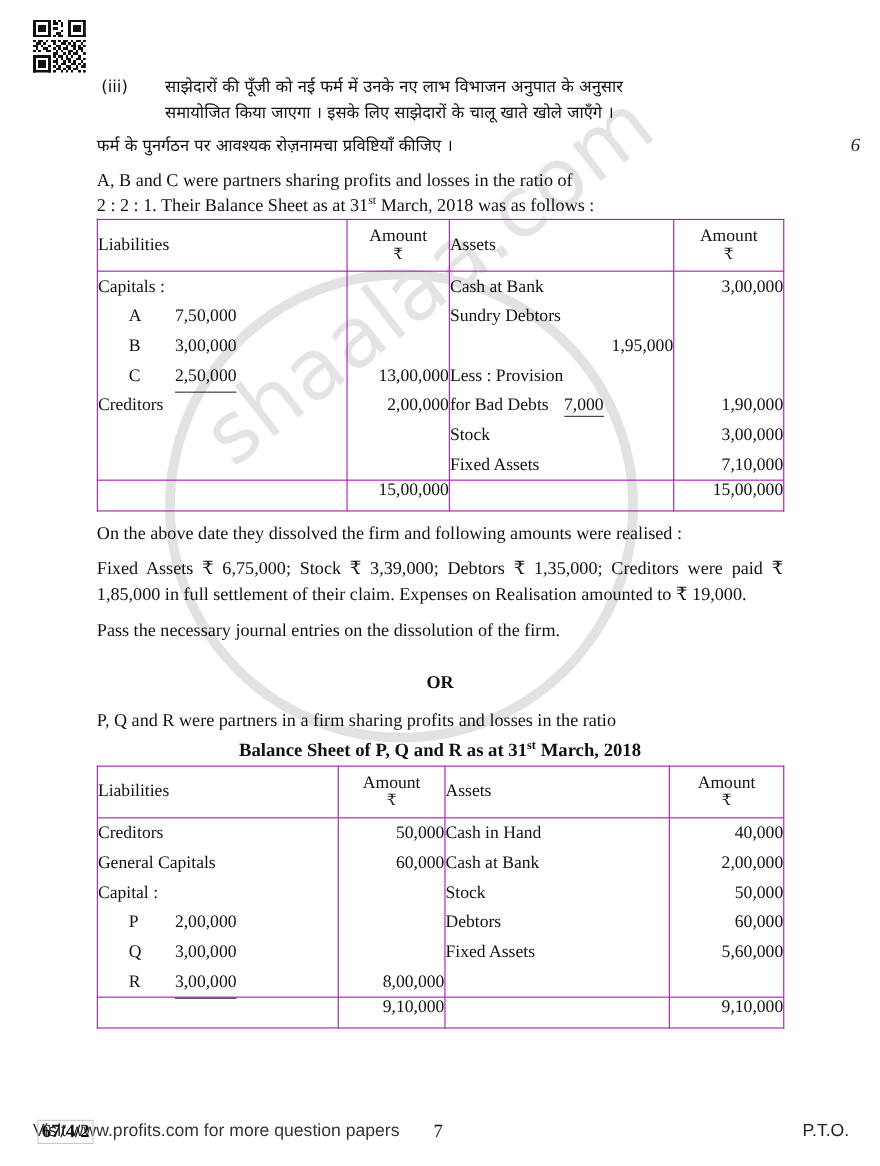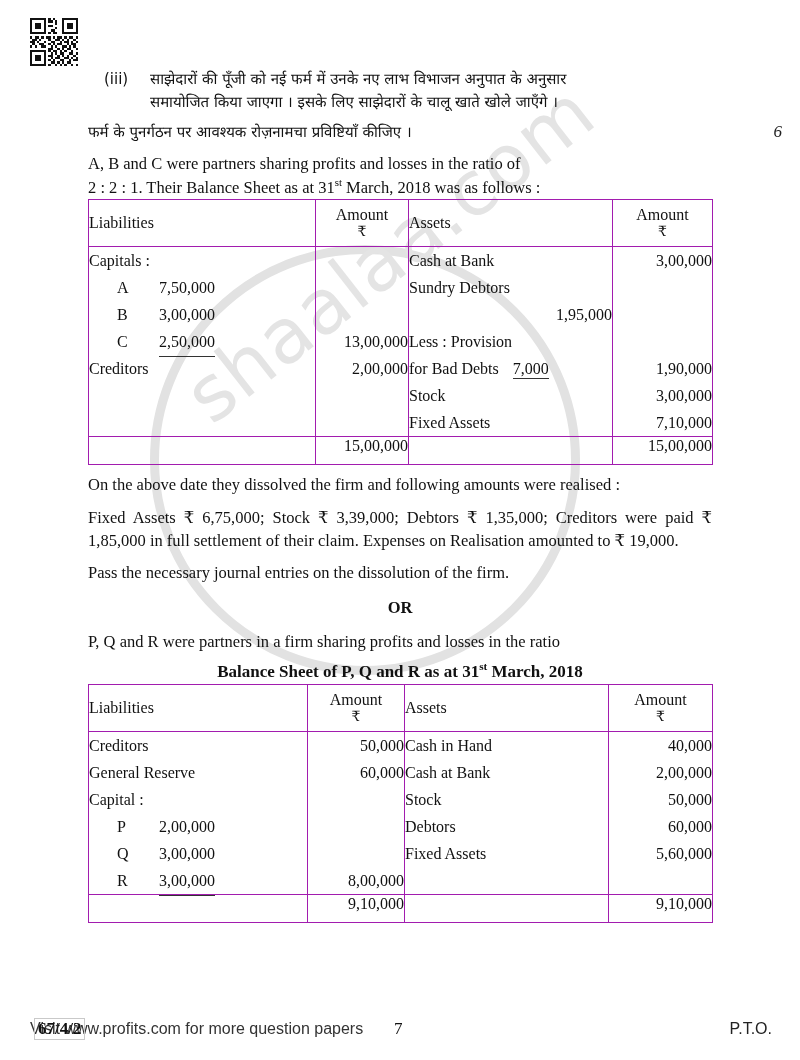--- a/index.html
+++ b/index.html
@@ -87,21 +87,21 @@
     margin: 0;
   }
   .para.last-natural { text-align-last: left; }
 
   .hang {
     position: relative;
     padding-left: 62px;
   }
   .hang .marker {
     position: absolute;
-    left: 16px;
+    left: 4px;
     top: 0;
   }
 
   .hindi {
     font-family: "DejaVu Sans", sans-serif;
     font-size: 15px;
     line-height: 1.55;
   }
 
   .center { text-align: center; }
@@ -398,21 +398,21 @@
           <td class="cell-pad"></td>
           <td class="cell-amt">15,00,000</td>
         </tr>
       </tbody>
     </table>
 
     <div class="para" style="margin-top:8px;">On the above date they dissolved the firm and following amounts were realised :</div>
     <div class="para" style="margin-top:9px;">Fixed Assets ₹ 6,75,000; Stock ₹ 3,39,000; Debtors ₹ 1,35,000; Creditors were paid ₹ 1,85,000 in full settlement of their claim. Expenses on Realisation amounted to ₹ 19,000.</div>
     <div class="para last-natural" style="margin-top:9px; text-align:left;">Pass the necessary journal entries on the dissolution of the firm.</div>
 
-    <div class="para center bold" style="margin-top:11px;">OR</div>
+    <div class="para center bold" style="margin-top:24px;">OR</div>
 
     <div class="para" style="margin-top:11px;">P, Q and R were partners in a firm sharing profits and losses in the ratio</div>
 
     <div class="bs-title">
       <span>Balance Sheet of P, Q and R as at 31</span><sup class="ordinal">st</sup><span> March, 2018</span>
     </div>
 
     <table class="bs">
       <colgroup>
         <col style="width:219px">
@@ -431,21 +431,21 @@
           <td class="hd-amt">
             <span>Amount</span>
             <span class="rupee">₹</span>
           </td>
         </tr>
       </thead>
       <tbody>
         <tr>
           <td class="cell-pad">
             <span class="ln">Creditors</span>
-            <span class="ln">General Reserve</span>
+            <span class="ln">General Capitals</span>
             <span class="ln">Capital :</span>
             <span class="ln"><span class="sub-name">P</span><span class="sub-val">2,00,000</span></span>
             <span class="ln"><span class="sub-name">Q</span><span class="sub-val">3,00,000</span></span>
             <span class="ln"><span class="sub-name">R</span><span class="sub-val uline">3,00,000</span></span>
           </td>
           <td class="cell-amt">
             <span class="ln">50,000</span>
             <span class="ln">60,000</span>
             <span class="ln blank">.</span>
             <span class="ln blank">.</span>

